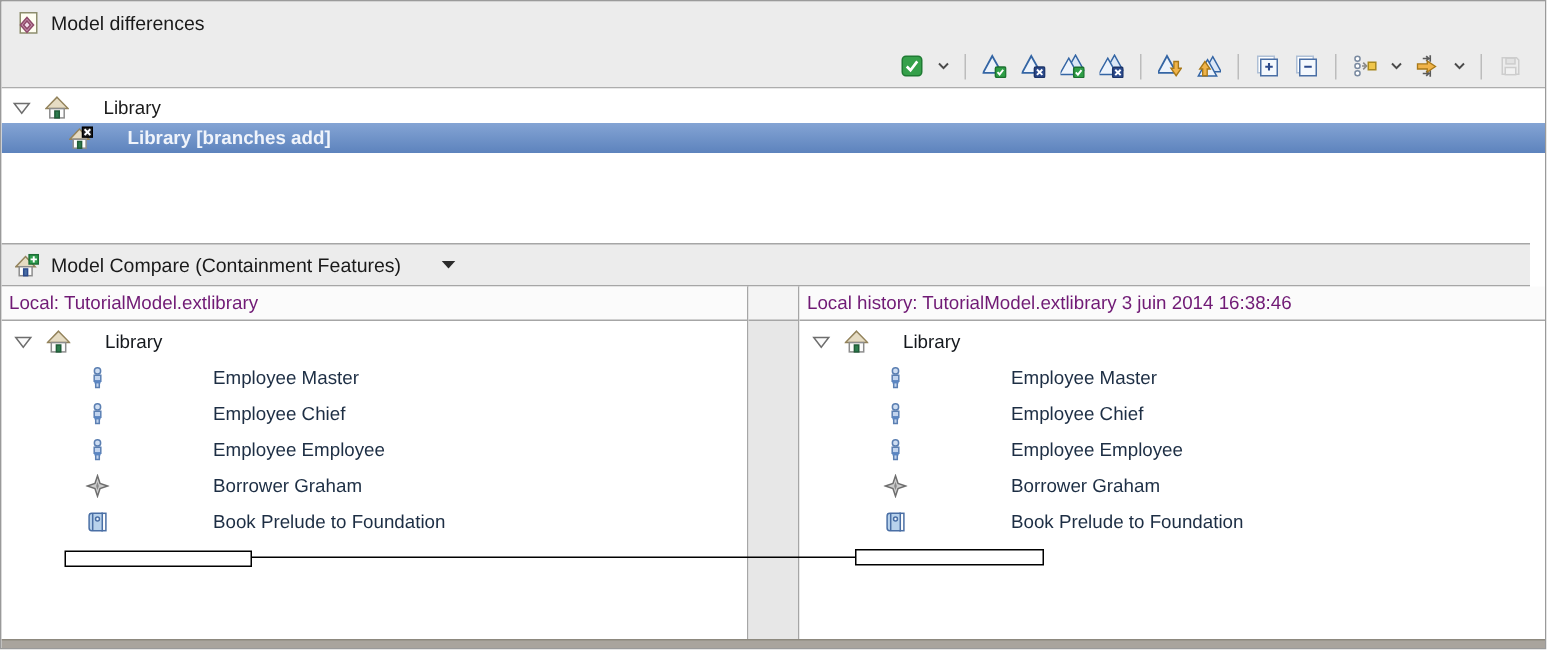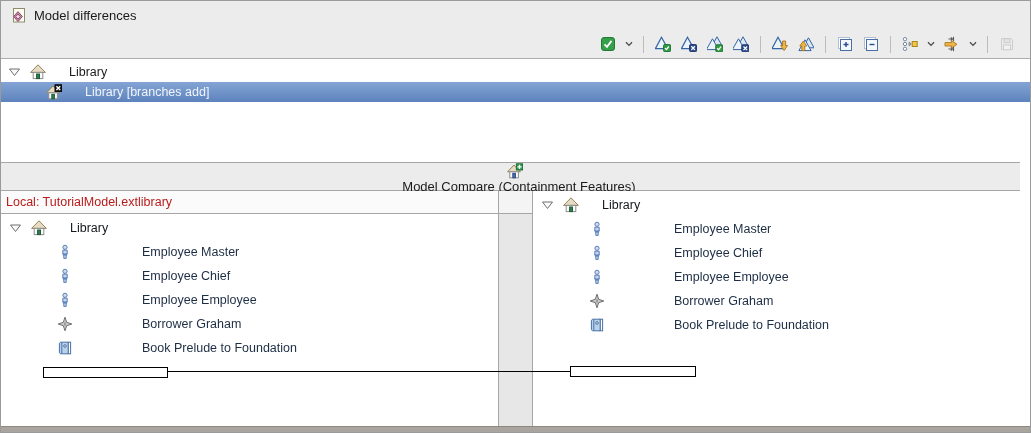--- a/index.html
+++ b/index.html
@@ -44,40 +44,41 @@
   .trow { display:flex; align-items:center; white-space:nowrap; }
   .difftree .trow { height:20px; font-size:12.5px; }
   .difftree .lvl0 { padding-left:7px; }
   .difftree .lvl1 { padding-left:45px; }
   .trow .expander { width:13px; margin-right:9px; display:inline-flex; }
   .trow .icon.node { width:16px; height:16px; margin-right:5px; }
   .trow .tlabel { margin-left:18px; }
   .difftree .selected {
     background:linear-gradient(#84a4d4, #5d83bd);
     color:#f0f4fb;
+    font-weight:bold;
   }
 
   
   .compare-header {
     position:absolute; top:161px; left:0; right:10px; height:29px; background:#ececec;
     border-top:1px solid #a6a6a6; border-bottom:1px solid #a6a6a6; box-sizing:border-box;
-    display:flex; align-items:center; padding-left:9px;flex-direction:column;
+    display:flex; align-items:center; padding-left:9px;
   }
   .compare-header .title { font-size:13px; margin-left:8px; white-space:nowrap; }
   .compare-header .dd { margin-left:27px; display:inline-flex; }
 
   
   .compare-body { position:absolute; top:190px; left:0; right:0; bottom:5px; display:flex; }
   .panel { display:flex; flex-direction:column; min-width:0; }
   .panel.left  { width:497px; }
   .panel.right { flex:1; }
   .panel-header {
     height:23px; box-sizing:border-box; background:#fbfbfb; border-bottom:1px solid #a6a6a6;
     font-size:12.5px; display:flex; align-items:center; padding:0 5px;
-    white-space:nowrap; overflow:hidden; color:#b91c1c;
+    white-space:nowrap; overflow:hidden; color:#701a75;
   }
   .ctree { flex:1; background:#fff; padding-top:2px; overflow:hidden; }
   .ctree .trow { height:24px; font-size:12.5px; color:#1d2e44; }
   .ctree .lvl0 { padding-left:8px; color:#14181d; }
   .ctree .lvl1 { padding-left:56px;gap:46px; }
   .gutter { width:33px; flex:0 0 33px; border-left:1px solid #a6a6a6; border-right:1px solid #a6a6a6; display:flex; flex-direction:column; }
   .gutter-header { height:23px; box-sizing:border-box; background:#f4f4f4; border-bottom:1px solid #a6a6a6; }
   .gutter-body { flex:1; background:#e7e7e7; }
 
   
@@ -363,20 +364,21 @@
             </span>
             <span class="tlabel">Book Prelude to Foundation</span>
           </div>
         </div>
     </div>
     <div class="gutter">
       <div class="gutter-header"></div>
       <div class="gutter-body"></div>
     </div>
     <div class="panel right">
+      <div class="panel-header">Local history: TutorialModel.extlibrary 3 juin 2014 16:38:46</div>
       <div class="ctree" id="rtree">
           <div class="trow lvl0">
             <span class="expander">
               <svg width="13" height="12" viewBox="0 0 13 12">
                 <polygon points="1.5,3 11.5,3 6.5,9.5" fill="#fbfbfb" stroke="#6e6e6e"></polygon>
               </svg>
             </span>
             <span class="icon node">
               <svg width="16" height="16" viewBox="0 0 16 16">
                 <polygon points="8,0.8 15.4,8.4 0.6,8.4" fill="#e6dcc3" stroke="#93835c"></polygon>

